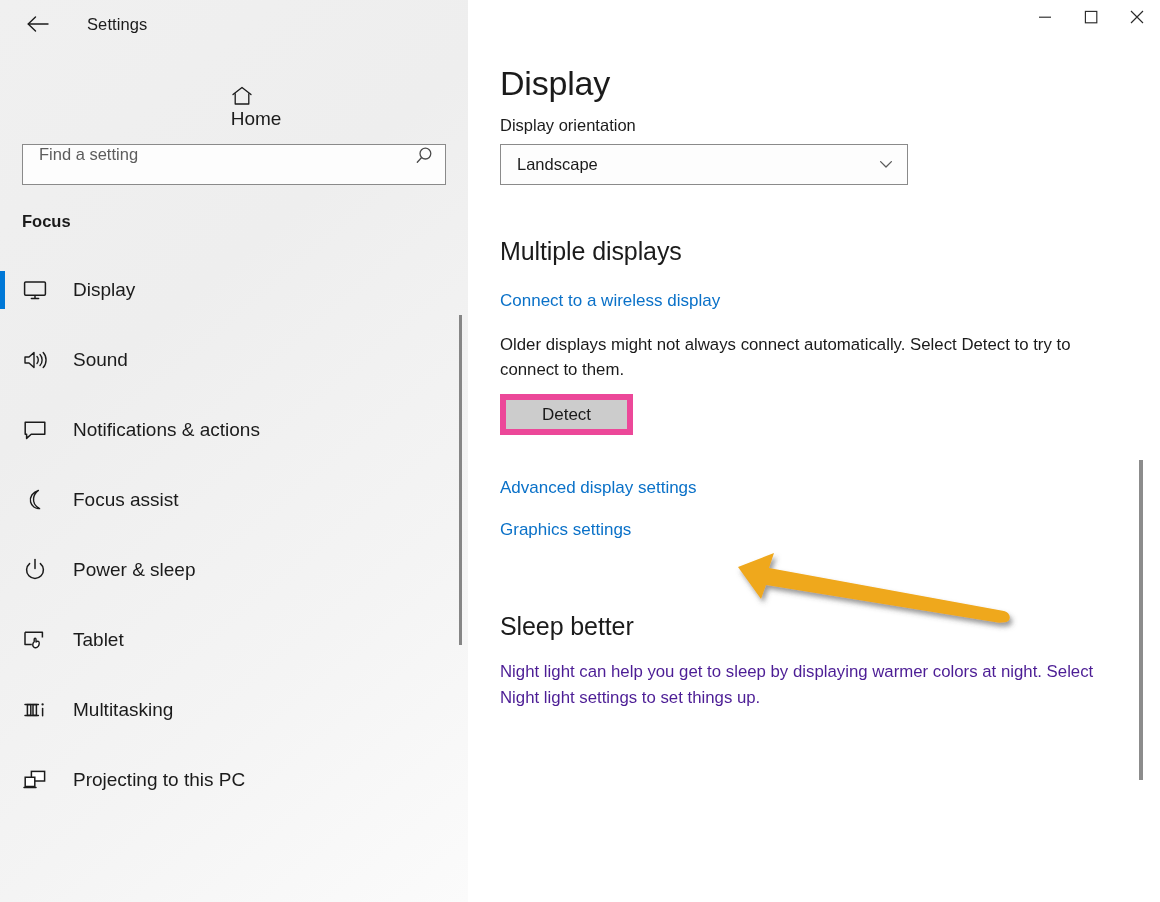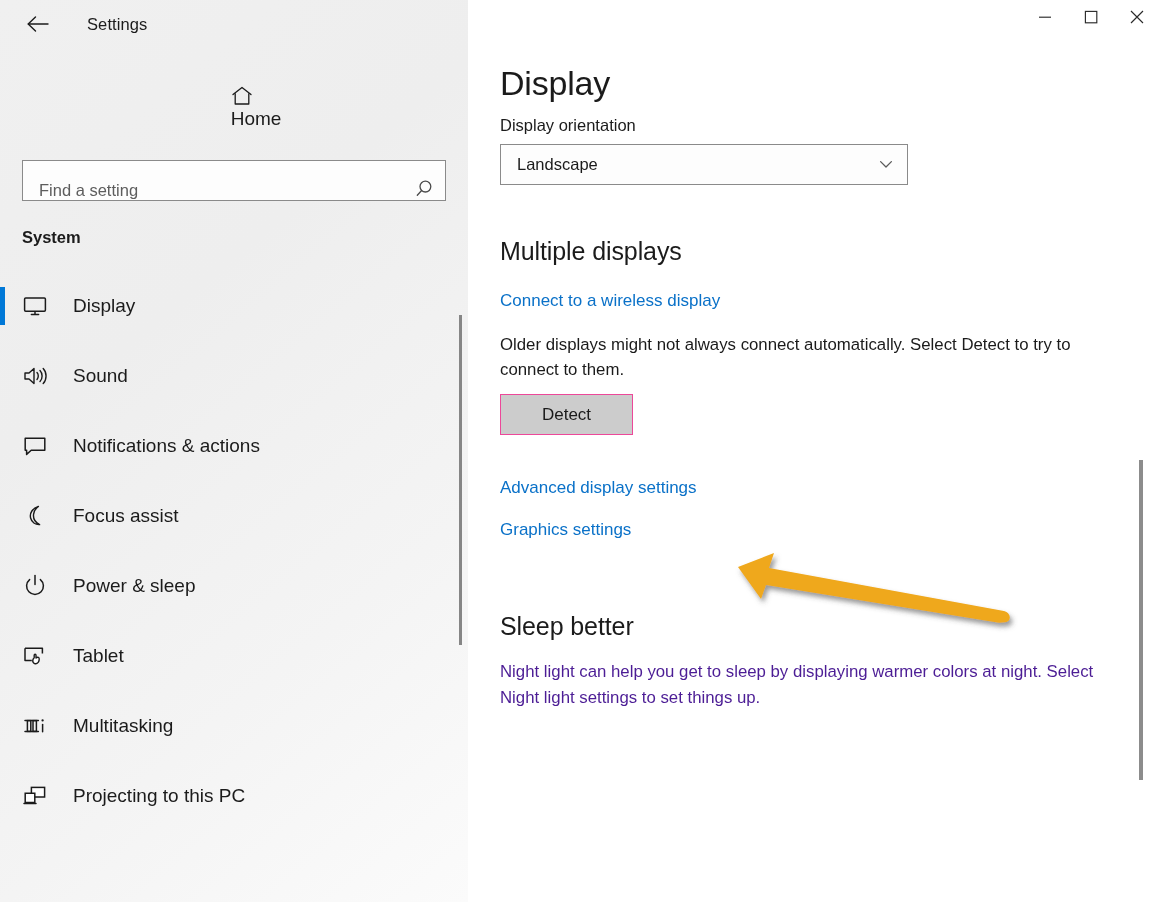--- a/index.html
+++ b/index.html
@@ -66,26 +66,26 @@
     justify-content: flex-start;
     color: #1b1b1b;
   }
   .home-label {
     font-size: 19px;
     color: #1b1b1b;
     margin-left: 22px;
   }
 
   .search-wrap {
-    margin: 32px 22px 0 22px;
+    margin: 16px 22px 0 22px;
     height: 41px;
     background: #fdfdfd;
     border: 1px solid #8a8a8a;
     display: flex;
-    align-items: flex-end;
+    align-items: flex-start;
     box-sizing: border-box;
   }
   .search-input {
     flex: 1;
     border: 0;
     outline: 0;
     background: transparent;
     font-family: "Liberation Sans", sans-serif;
     font-size: 16.5px;
     color: #3b3b3b;
@@ -243,21 +243,21 @@
     color: #1b1b1b;
     margin-top: 22px;
     line-height: 1.48;
     max-width: 625px;
   }
   .detect-btn {
     margin-top: 12px;
     width: 133px;
     height: 41px;
     background: #cccccc;
-    border: 1px solid #ec4899;
+    border: 6px solid #ec4899;
     font-family: "Liberation Sans", sans-serif;
     font-size: 17px;
     color: #1b1b1b;
     display: flex;
     align-items: center;
     justify-content: center;
     box-sizing: border-box;
   }
   .link-adv { margin-top: 43px; }
   .link-gfx { margin-top: 22px; }
@@ -327,21 +327,21 @@
     <div class="search-wrap">
       <input class="search-input" type="text" placeholder="Find a setting" style="">
       <div class="search-icon-box">
         <svg width="22" height="22" viewBox="0 0 22 22" fill="none" aria-hidden="true">
           <circle cx="12.4" cy="8.6" r="5.4" stroke="currentColor" stroke-width="1.3" fill="none"></circle>
           <path d="M8.4 12.7 L4.3 17.2" stroke="currentColor" stroke-width="1.3" stroke-linecap="round"></path>
         </svg>
       </div>
     </div>
 
-    <div class="group-title">System</div>
+    <div class="group-title">Focus</div>
 
     <div class="nav-list">
 
       <div class="nav-item selected">
         <div class="sel-bar"></div>
         <div class="nav-ico">
           <svg width="26" height="26" viewBox="0 0 26 26" fill="none" aria-hidden="true">
             <rect x="2.6" y="5" width="20.8" height="13.2" rx="1.1" stroke="currentColor" stroke-width="1.5" fill="none"></rect>
             <path d="M13 18.4 V21.2" stroke="currentColor" stroke-width="1.5"></path>
             <path d="M9.4 21.4 H16.6" stroke="currentColor" stroke-width="1.5" stroke-linecap="round"></path>

